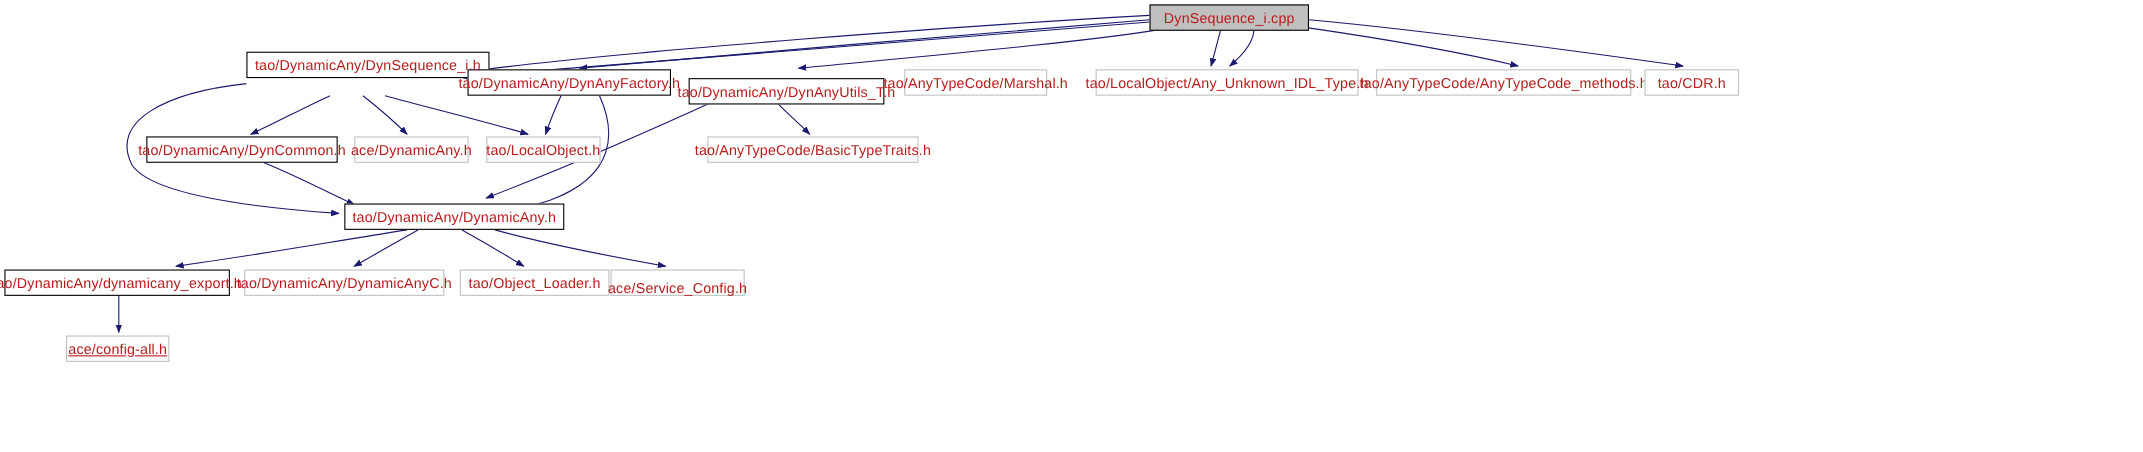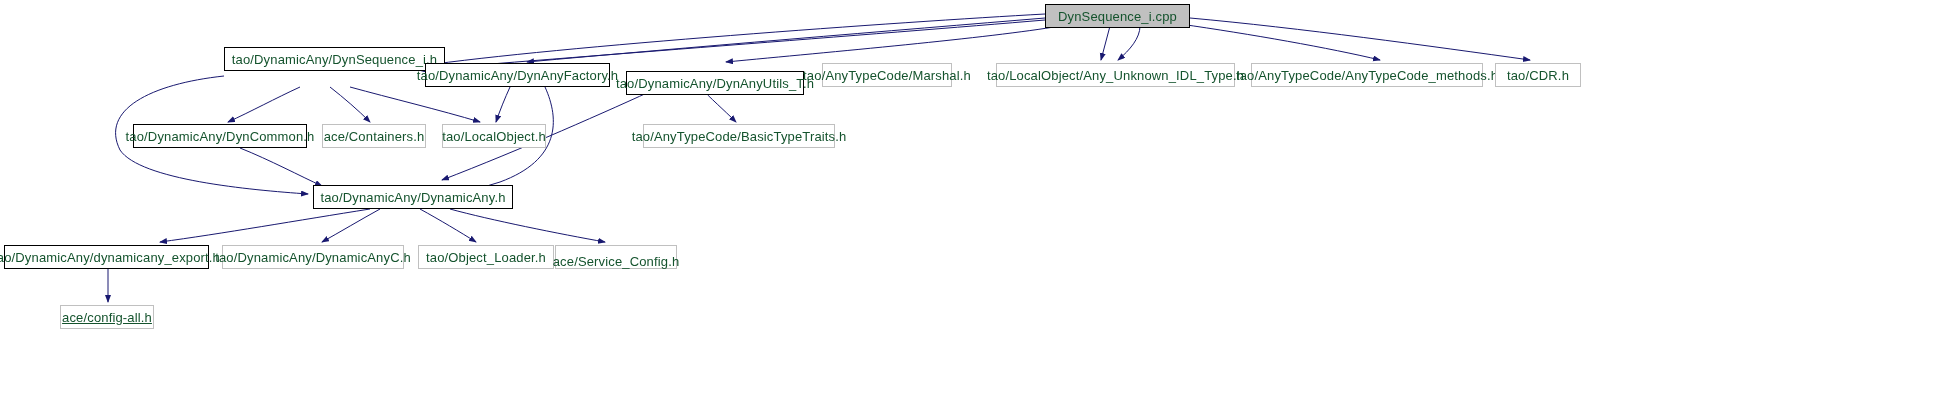--- a/index.html
+++ b/index.html
@@ -26,21 +26,21 @@
   }
   .node {
     position: absolute;
     box-sizing: border-box;
     display: flex;
     align-items: center;
     justify-content: center;
     height: 24px;
     background: #ffffff;
     border: 1px solid #c0c0c0;
-    color: #14532d;
+    color: #b91c1c;
     font-size: 13px;
     line-height: 1;
     white-space: nowrap;
     letter-spacing: 0.15px;
     z-index: 5;
   }
   .node.bold {
     border: 1px solid #000000;
   }
   .node.root {
@@ -109,21 +109,21 @@
       <div class="node" style="left: 1251px; top: 63px; width: 232px;">
         <span class="node-label">tao/AnyTypeCode/AnyTypeCode_methods.h</span>
       </div>
       <div class="node" style="left: 1495px; top: 63px; width: 86px;">
         <span class="node-label">tao/CDR.h</span>
       </div>
       <div class="node bold" style="left: 133px; top: 124px; width: 174px;">
         <span class="node-label">tao/DynamicAny/DynCommon.h</span>
       </div>
       <div class="node" style="left: 322px; top: 124px; width: 104px;">
-        <span class="node-label">ace/Containers.h</span>
+        <span class="node-label">ace/DynamicAny.h</span>
       </div>
       <div class="node" style="left: 442px; top: 124px; width: 104px;">
         <span class="node-label">tao/LocalObject.h</span>
       </div>
       <div class="node" style="left: 643px; top: 124px; width: 192px;">
         <span class="node-label">tao/AnyTypeCode/BasicTypeTraits.h</span>
       </div>
       <div class="node bold" style="left: 313px; top: 185px; width: 200px;">
         <span class="node-label">tao/DynamicAny/DynamicAny.h</span>
       </div>

